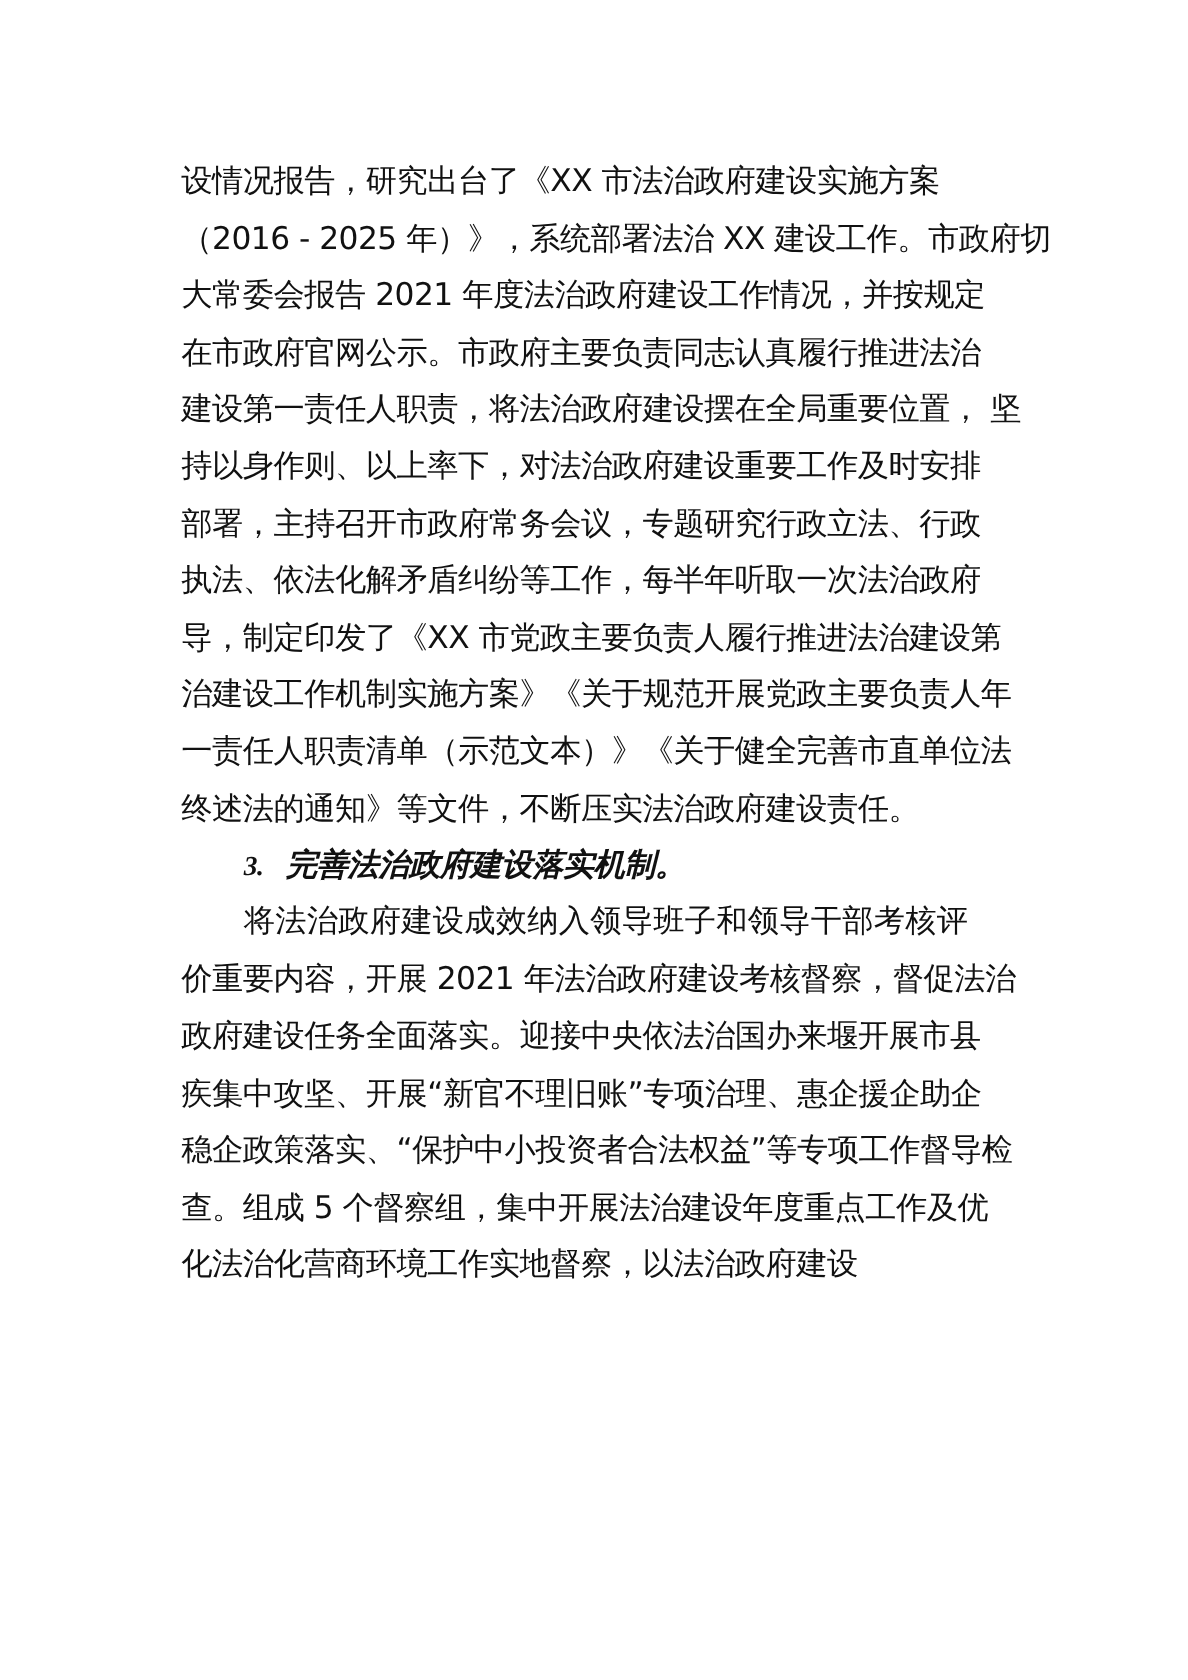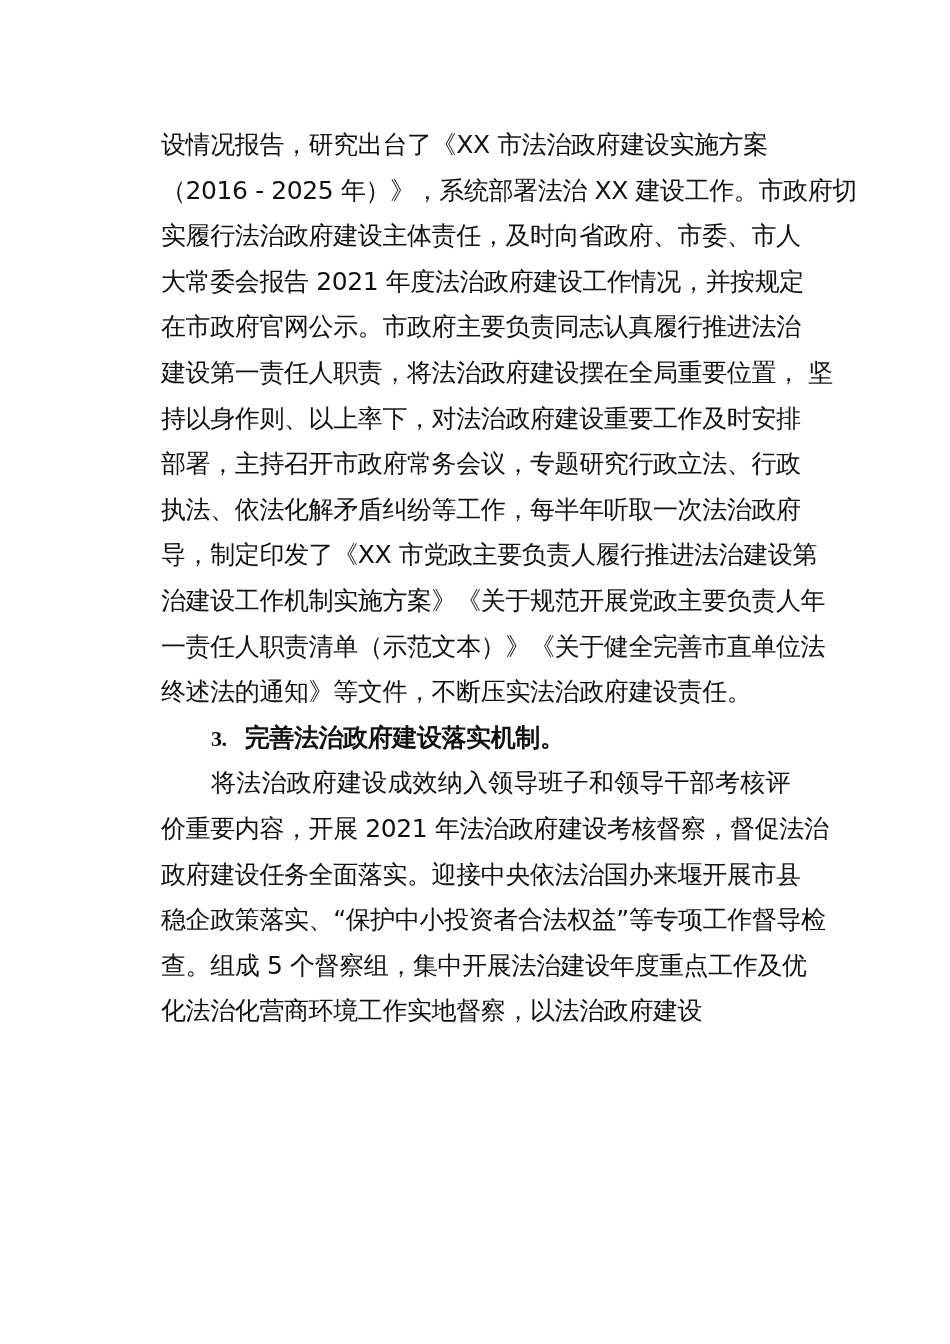--- a/index.html
+++ b/index.html
@@ -20,66 +20,66 @@
       left: 145px;
       top: 122px;
       width: 680px;
     }
     .line {
       height: 45.6px;
       line-height: 45.6px;
       font-size: 25px;
       white-space: nowrap;
       letter-spacing: -0.4px;
-      margin-left: 16px;
     }
     .line.indent {
       padding-left: 50px;
     }
     .heading {
       font-weight: bold;
+      font-style: italic;
     }
     .heading .num {
       font-family: "Liberation Serif", serif;
       font-weight: bold;
       margin-right: 18px;
       font-size: 22px;
     }
     .body-indent {
       font-family: Liberation Serif, serif;
       letter-spacing: 0.2px;
     }
   </style>
 </head>
 <body>
 
 <div class="page">
 
   <div>
     <div class="line">设情况报告，研究出台了《XX 市法治政府建设实施方案</div>
     <div class="line">（2016 - 2025 年）》，系统部署法治 XX 建设工作。市政府切</div>
-    <div class="line">实履行法治政府建设主体责任，及时向省政府、市委、市人</div>
     <div class="line">大常委会报告 2021  年度法治政府建设工作情况，并按规定</div>
     <div class="line">在市政府官网公示。市政府主要负责同志认真履行推进法治</div>
     <div class="line">建设第一责任人职责，将法治政府建设摆在全局重要位置，  坚</div>
     <div class="line">持以身作则、以上率下，对法治政府建设重要工作及时安排</div>
     <div class="line">部署，主持召开市政府常务会议，专题研究行政立法、行政</div>
     <div class="line">执法、依法化解矛盾纠纷等工作，每半年听取一次法治政府</div>
     <div class="line">导，制定印发了《XX 市党政主要负责人履行推进法治建设第</div>
     <div class="line">治建设工作机制实施方案》《关于规范开展党政主要负责人年</div>
     <div class="line">一责任人职责清单（示范文本）》《关于健全完善市直单位法</div>
     <div class="line">终述法的通知》等文件，不断压实法治政府建设责任。</div>
   </div>
 
   <div class="line indent heading">
     <span class="num">3.</span><span>完善法治政府建设落实机制。</span>
   </div>
 
   <div>
     <div class="line indent body-indent">将法治政府建设成效纳入领导班子和领导干部考核评</div>
     <div class="line">价重要内容，开展 2021 年法治政府建设考核督察，督促法治</div>
     <div class="line">政府建设任务全面落实。迎接中央依法治国办来堰开展市县</div>
+    <div class="line">疾集中攻坚、开展“新官不理旧账”专项治理、惠企援企助企</div>
     <div class="line">稳企政策落实、“保护中小投资者合法权益”等专项工作督导检</div>
     <div class="line">查。组成 5 个督察组，集中开展法治建设年度重点工作及优</div>
     <div class="line">化法治化营商环境工作实地督察，以法治政府建设</div>
   </div>
 
 </div>
 
 </body></html>

